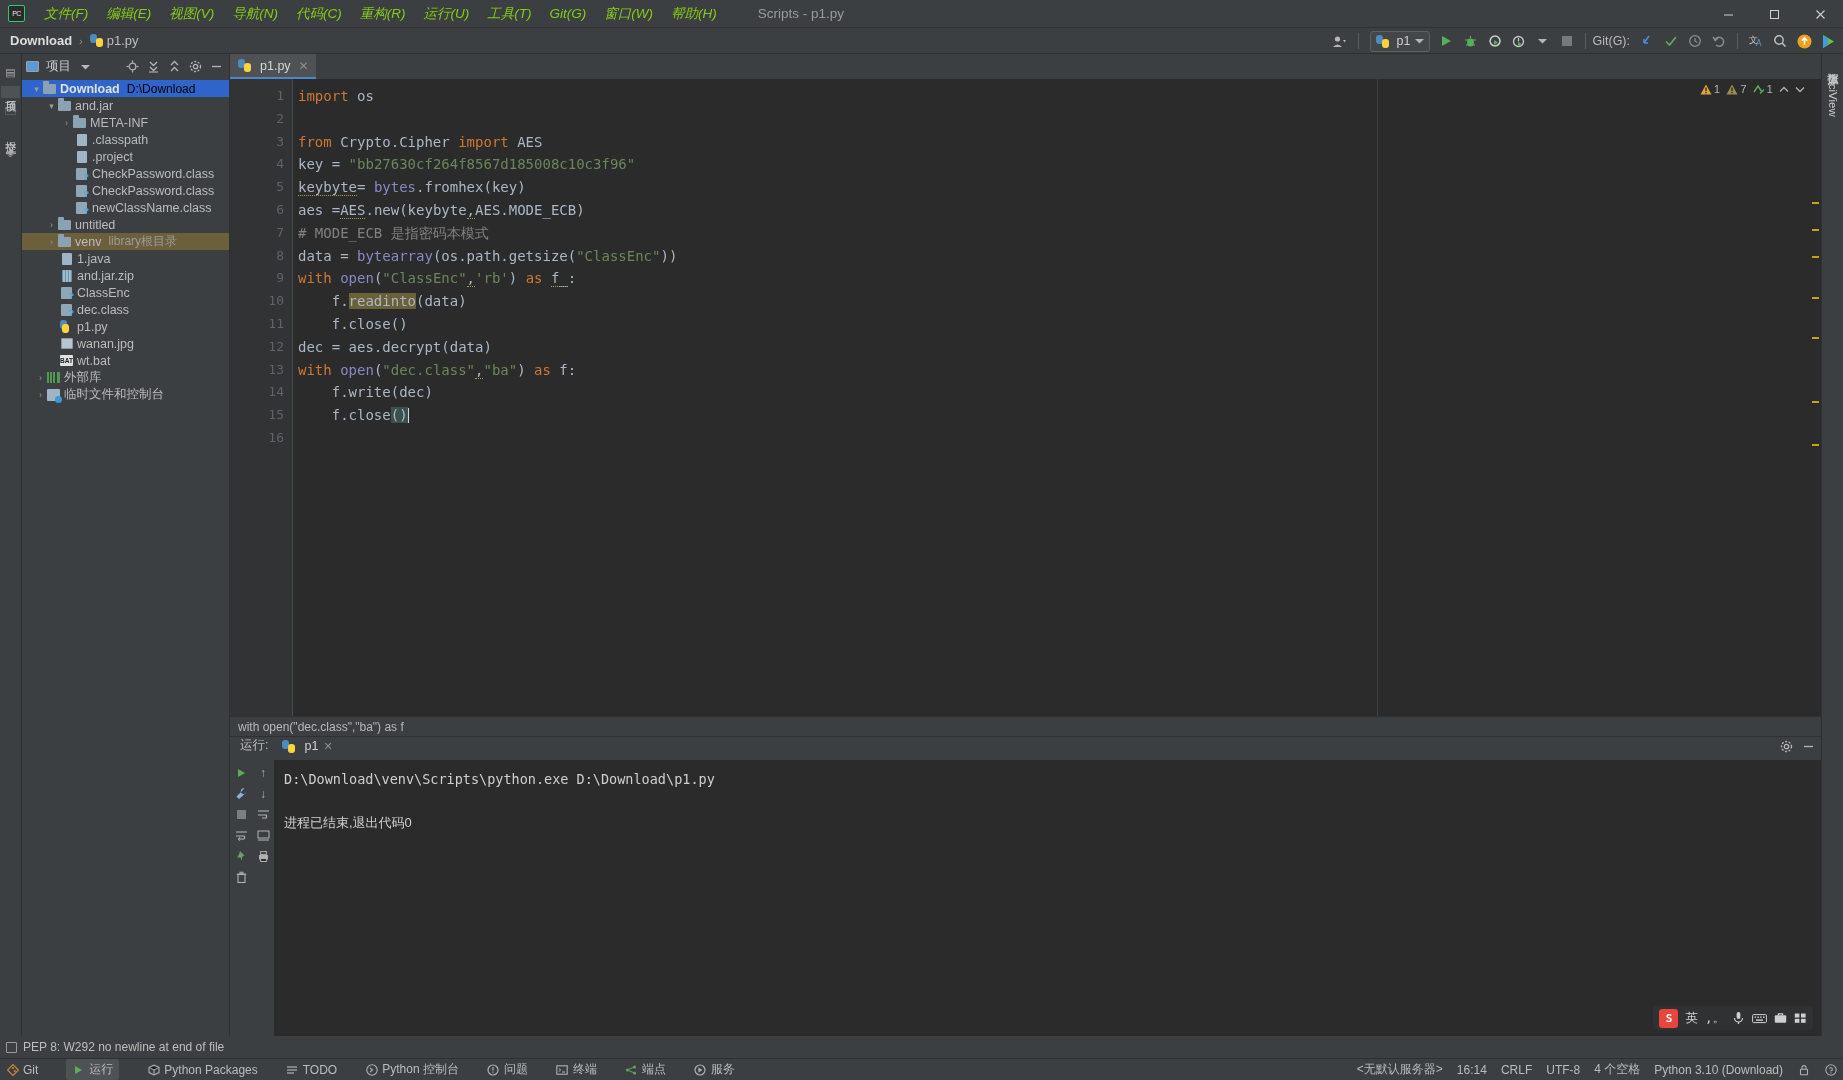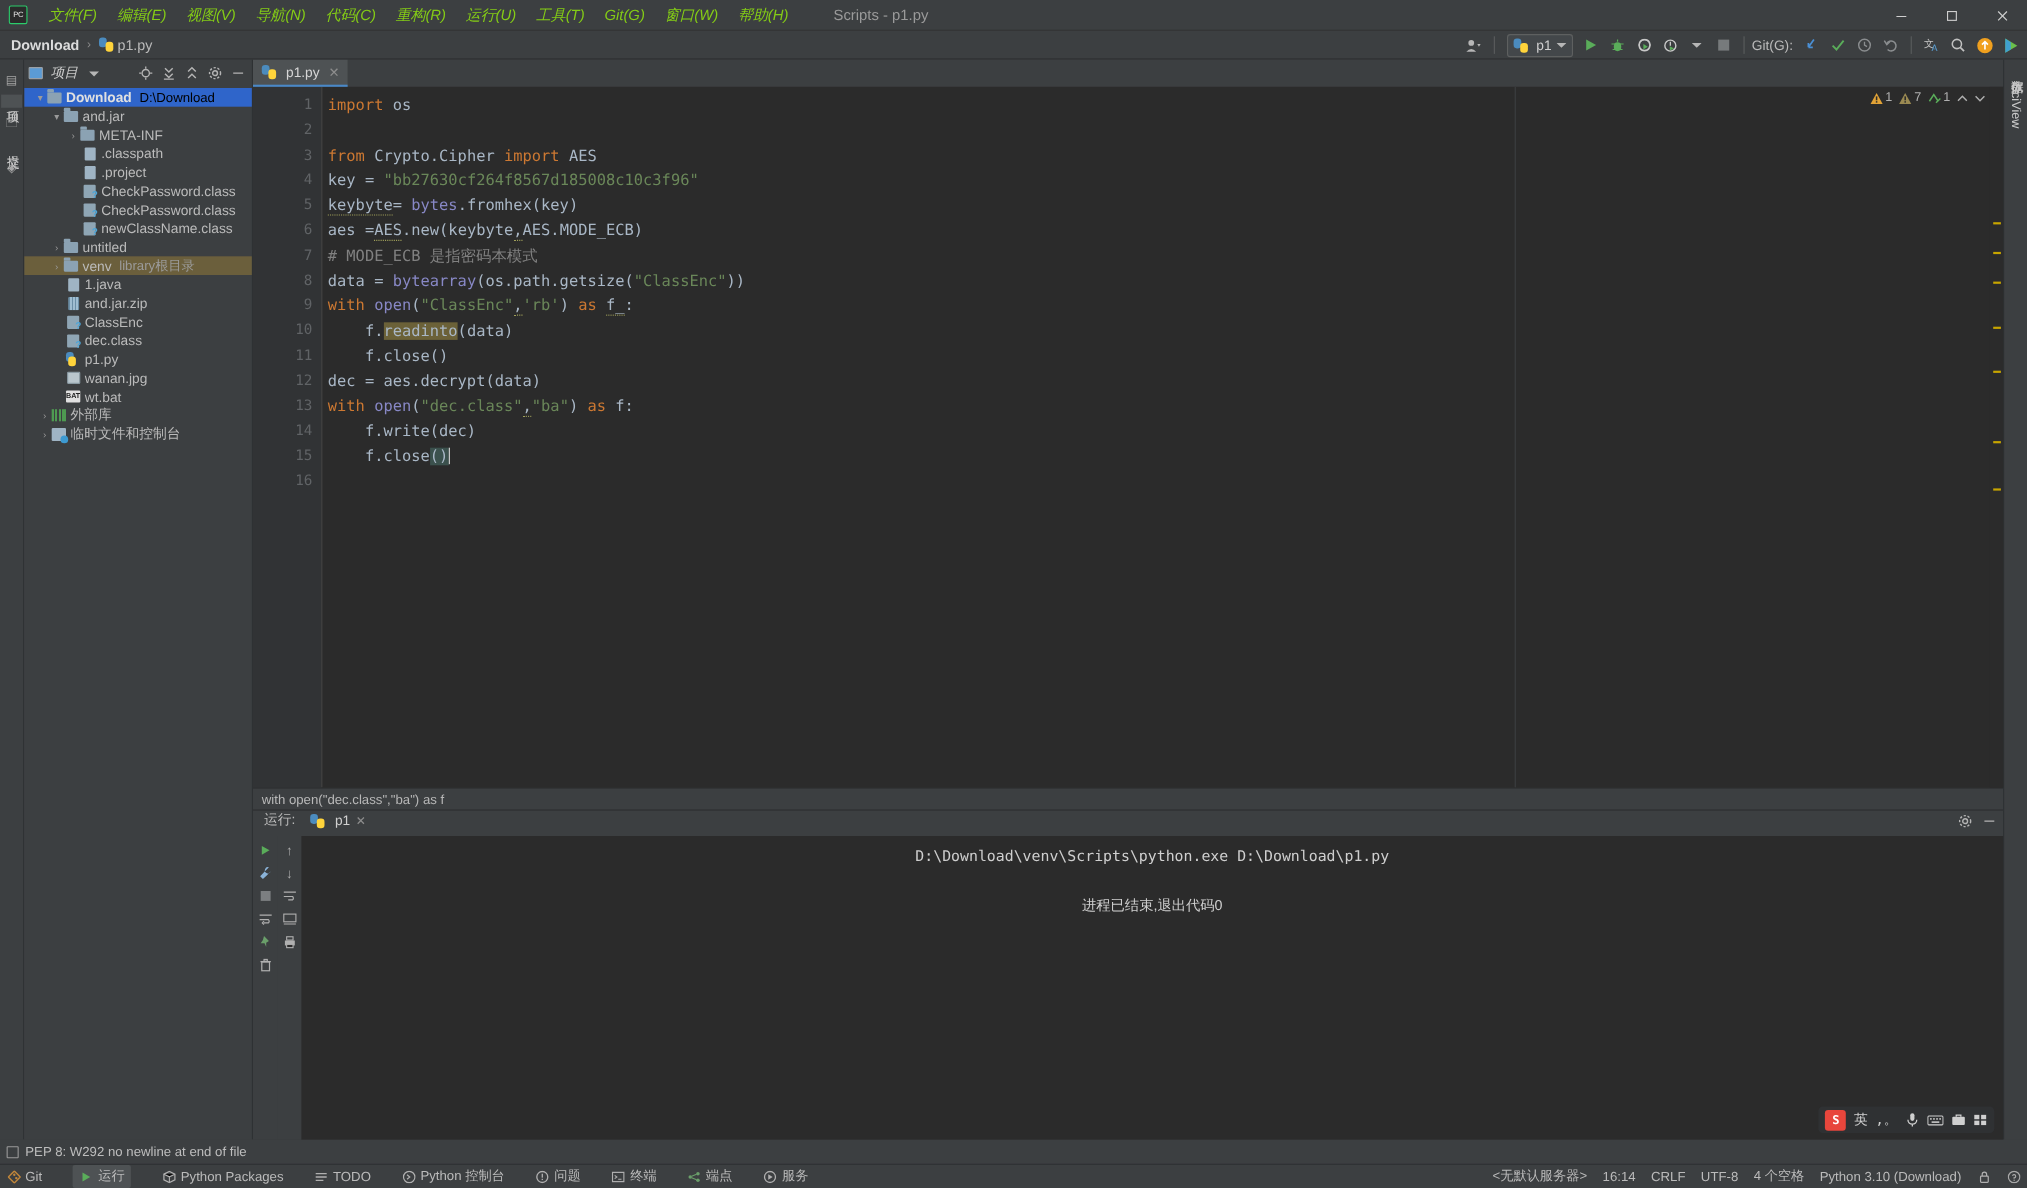--- a/index.html
+++ b/index.html
@@ -77,21 +77,21 @@
     display:flex; align-items:center; gap:3px; white-space: nowrap;
   }
   .rail-tab.active { background: #4e5254; }
   .rail-ico { width: 14px; height: 14px; display:flex;align-items:center;justify-content:center;font-size:11px;color:#a7a7a7; margin: 7px 0; }
 
   
   .project {
     width: 208px; flex: 0 0 208px; background: #3c3f41; display: flex; flex-direction: column;
     border-right: 1px solid #2e3133;
   }
-  .proj-head { height: 25px; display: flex; align-items: center; padding: 0 4px; gap: 3px; font-style: italic; }
+  .proj-head { height: 25px; display: flex; align-items: center; padding: 0 4px; gap: 3px; }
   .proj-title { font-size: 12.5px; color: #cacaca; margin-right: 2px; }
   .sq-ico {
     width:13px;height:11px;border:1.5px solid #9aa0a6;border-radius:1px; background:#5b9bd5; margin-right:4px;
   }
   .ph-ico { width:18px;height:18px;display:flex;align-items:center;justify-content:center;color:#b4b4b4;font-size:12px; }
 
   .tree { flex:1 1 auto; overflow:hidden; font-size: 12.5px; padding-top: 1px; }
   .node { height: 17px; display:flex; align-items:center; white-space:nowrap; color:#bbbbbb; }
   .node.sel { background: #2f65ca; }
   .node.sel2 { background: #6b5f3c; }
@@ -177,21 +177,21 @@
   .run-label { font-size:12.5px; color:#bbb; margin:0 8px 0 6px; }
   .run-tab { display:flex; align-items:center; gap:5px; font-size:12.5px; color:#d0d0d0; padding:2px 6px; }
   .run-head-right { position:absolute; right:4px; display:flex; gap:4px; }
 
   .run-body { flex:1 1 auto; display:flex; min-height:0; }
   .run-rail { width:22px; flex:0 0 22px; background:#3c3f41; display:flex; flex-direction:column; align-items:center; gap:2px; padding-top:3px; }
   .rr-btn { width:19px;height:19px;display:flex;align-items:center;justify-content:center;color:#adadad;font-size:12px; }
   .run-gut { width:22px; flex:0 0 22px; background:#3c3f41; display:flex; flex-direction:column; align-items:center; gap:2px; padding-top:3px; }
   .console {
     flex:1 1 auto; background:#2b2b2b; color:#cfcfcf; font-family:"DejaVu Sans Mono", monospace;
-    font-size:13.5px; padding:8px 10px; position:relative; min-width:0; overflow:hidden;text-align:center;
+    font-size:13.5px; padding:8px 10px; position:relative; min-width:0; overflow:hidden;
   }
   .cz { line-height:22px; white-space:pre; }
   .console-zh { font-family:"Liberation Sans", sans-serif; font-size:13px; }
 
   
   .ime {
     position:absolute; right:8px; bottom:6px; height:24px; display:flex; align-items:center; gap:7px;
     background:#2f3133; border-radius:4px; padding:0 6px;
   }
   .ime-logo { width:19px;height:19px;background:#e8463c;border-radius:3px;color:#fff;font-size:11px;

